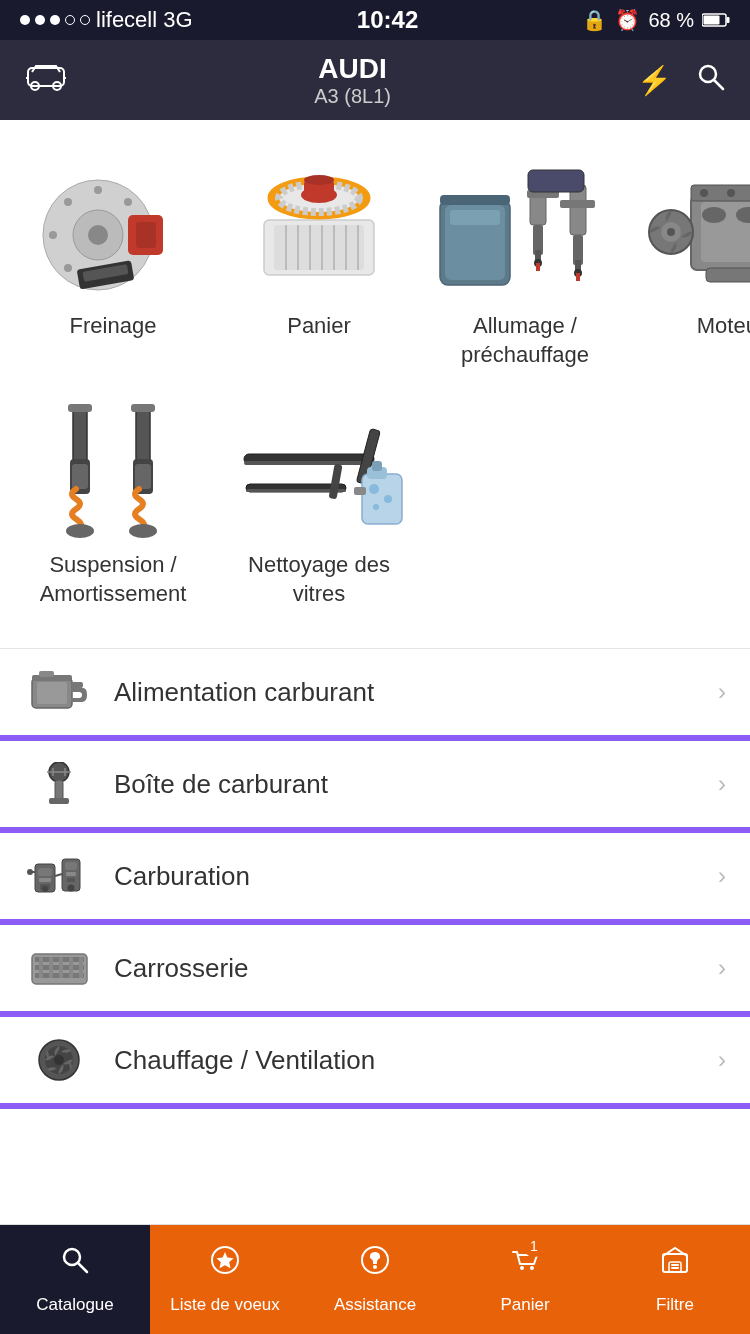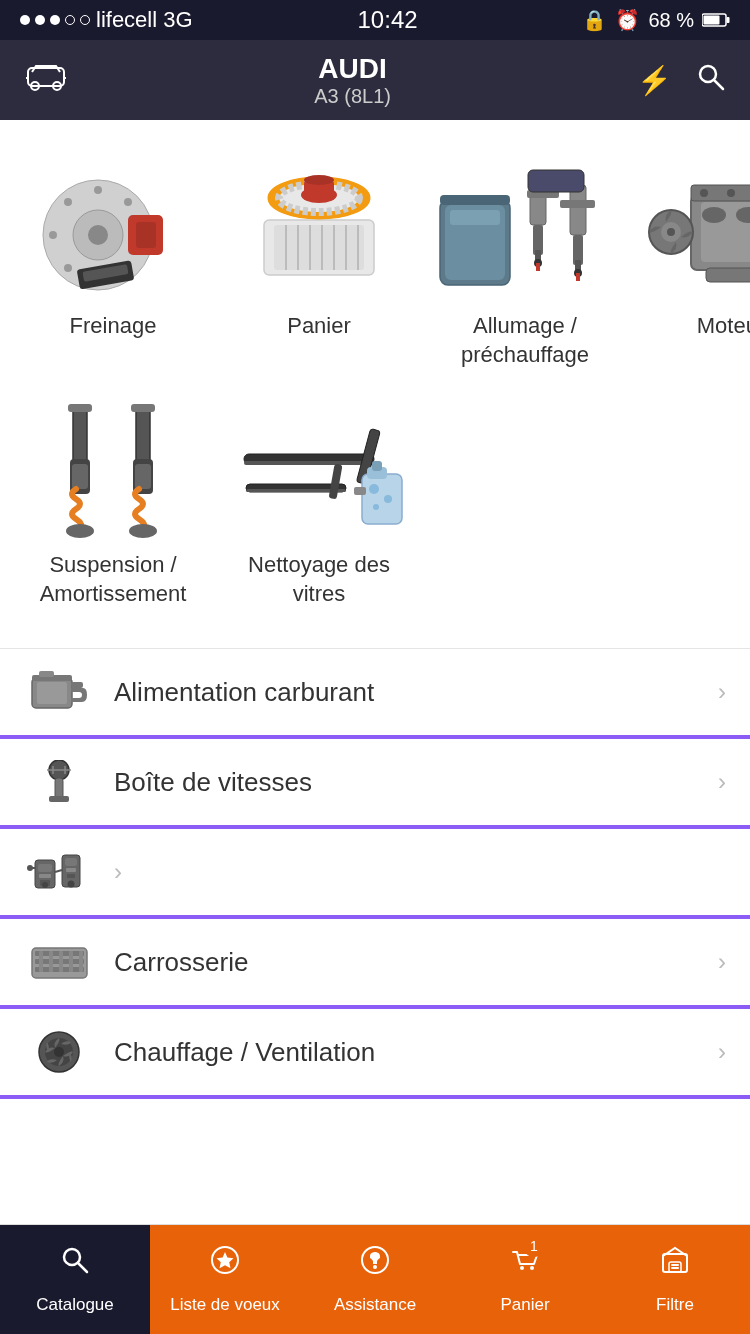--- a/index.html
+++ b/index.html
@@ -20,21 +20,21 @@
       align-items: center;
       justify-content: space-between;
       padding: 18px 20px;
       color: #fff;
       font-size: 22px;
     }
     .status-left { display: flex; align-items: center; gap: 6px; }
     .status-dots { display: flex; gap: 5px; }
     .dot { width: 10px; height: 10px; border-radius: 50%; background: #fff; }
     .dot.empty { background: transparent; border: 1.5px solid #fff; }
-    .status-center { font-size: 24px; font-weight: 400; }
+    .status-center { font-size: 24px; font-weight: 700; }
     .status-right { display: flex; align-items: center; gap: 8px; font-size: 20px; }
 
     
     .header {
       background: #2c2c3e;
       height: 80px;
       display: flex;
       align-items: center;
       justify-content: space-between;
       padding: 0 24px;
@@ -81,21 +81,21 @@
 
     
     .list-section {
       background: #fff;
       margin-top: 10px;
     }
     .list-item {
       display: flex;
       align-items: center;
       padding: 18px 24px;
-      border-bottom: 4px solid #8b5cf6;
+      border-bottom: 6px solid #8b5cf6;
       cursor: pointer;
       position: relative;
     }
     .list-item:first-child {
       border-top: 1px solid #e5e5e5;
     }
     .list-icon {
       width: 70px;
       height: 50px;
       display: flex;
@@ -434,21 +434,21 @@
           <circle cx="32" cy="10" r="10" fill="#555" stroke="#333" stroke-width="1.5"></circle>
           <rect x="28" y="18" width="8" height="22" rx="3" fill="#777" stroke="#555" stroke-width="1"></rect>
           <rect x="22" y="36" width="20" height="6" rx="2" fill="#666"></rect>
 
           <line x1="20" y1="10" x2="32" y2="10" stroke="#888" stroke-width="1.5"></line>
           <line x1="44" y1="10" x2="32" y2="10" stroke="#888" stroke-width="1.5"></line>
           <line x1="26" y1="6" x2="26" y2="14" stroke="#888" stroke-width="1.5"></line>
           <line x1="38" y1="6" x2="38" y2="14" stroke="#888" stroke-width="1.5"></line>
         </svg>
       </div>
-      <span class="list-label">Boîte de vitesses</span>
+      <span class="list-label">Boîte de carburant</span>
       <span class="chevron">›</span>
     </div>
 
     <div class="list-item">
       <div class="list-icon">
         <svg viewBox="0 0 65 45" xmlns="http://www.w3.org/2000/svg">
 
           <rect x="8" y="10" width="20" height="28" rx="3" fill="#666" stroke="#444" stroke-width="1"></rect>
           <rect x="11" y="14" width="14" height="8" rx="2" fill="#777"></rect>
           <rect x="12" y="24" width="12" height="4" rx="1" fill="#888"></rect>
@@ -459,20 +459,21 @@
           <rect x="38" y="8" width="12" height="8" rx="2" fill="#777"></rect>
           <rect x="39" y="18" width="10" height="4" rx="1" fill="#888"></rect>
           <rect x="40" y="24" width="8" height="4" rx="1" fill="#555"></rect>
           <circle cx="44" cy="34" r="3.5" fill="#444"></circle>
 
           <line x1="28" y1="22" x2="35" y2="20" stroke="#555" stroke-width="2"></line>
           <line x1="3" y1="18" x2="8" y2="18" stroke="#555" stroke-width="2"></line>
           <circle cx="3" cy="18" r="3" fill="#555"></circle>
         </svg>
       </div>
+      <span class="list-label">Carburation</span>
       <span class="chevron">›</span>
     </div>
 
     <div class="list-item">
       <div class="list-icon">
         <svg viewBox="0 0 65 45" xmlns="http://www.w3.org/2000/svg">
 
           <rect x="5" y="8" width="55" height="30" rx="4" fill="#999" stroke="#777" stroke-width="1.5"></rect>
 
           <rect x="8" y="11" width="49" height="5" rx="1" fill="#777"></rect>

